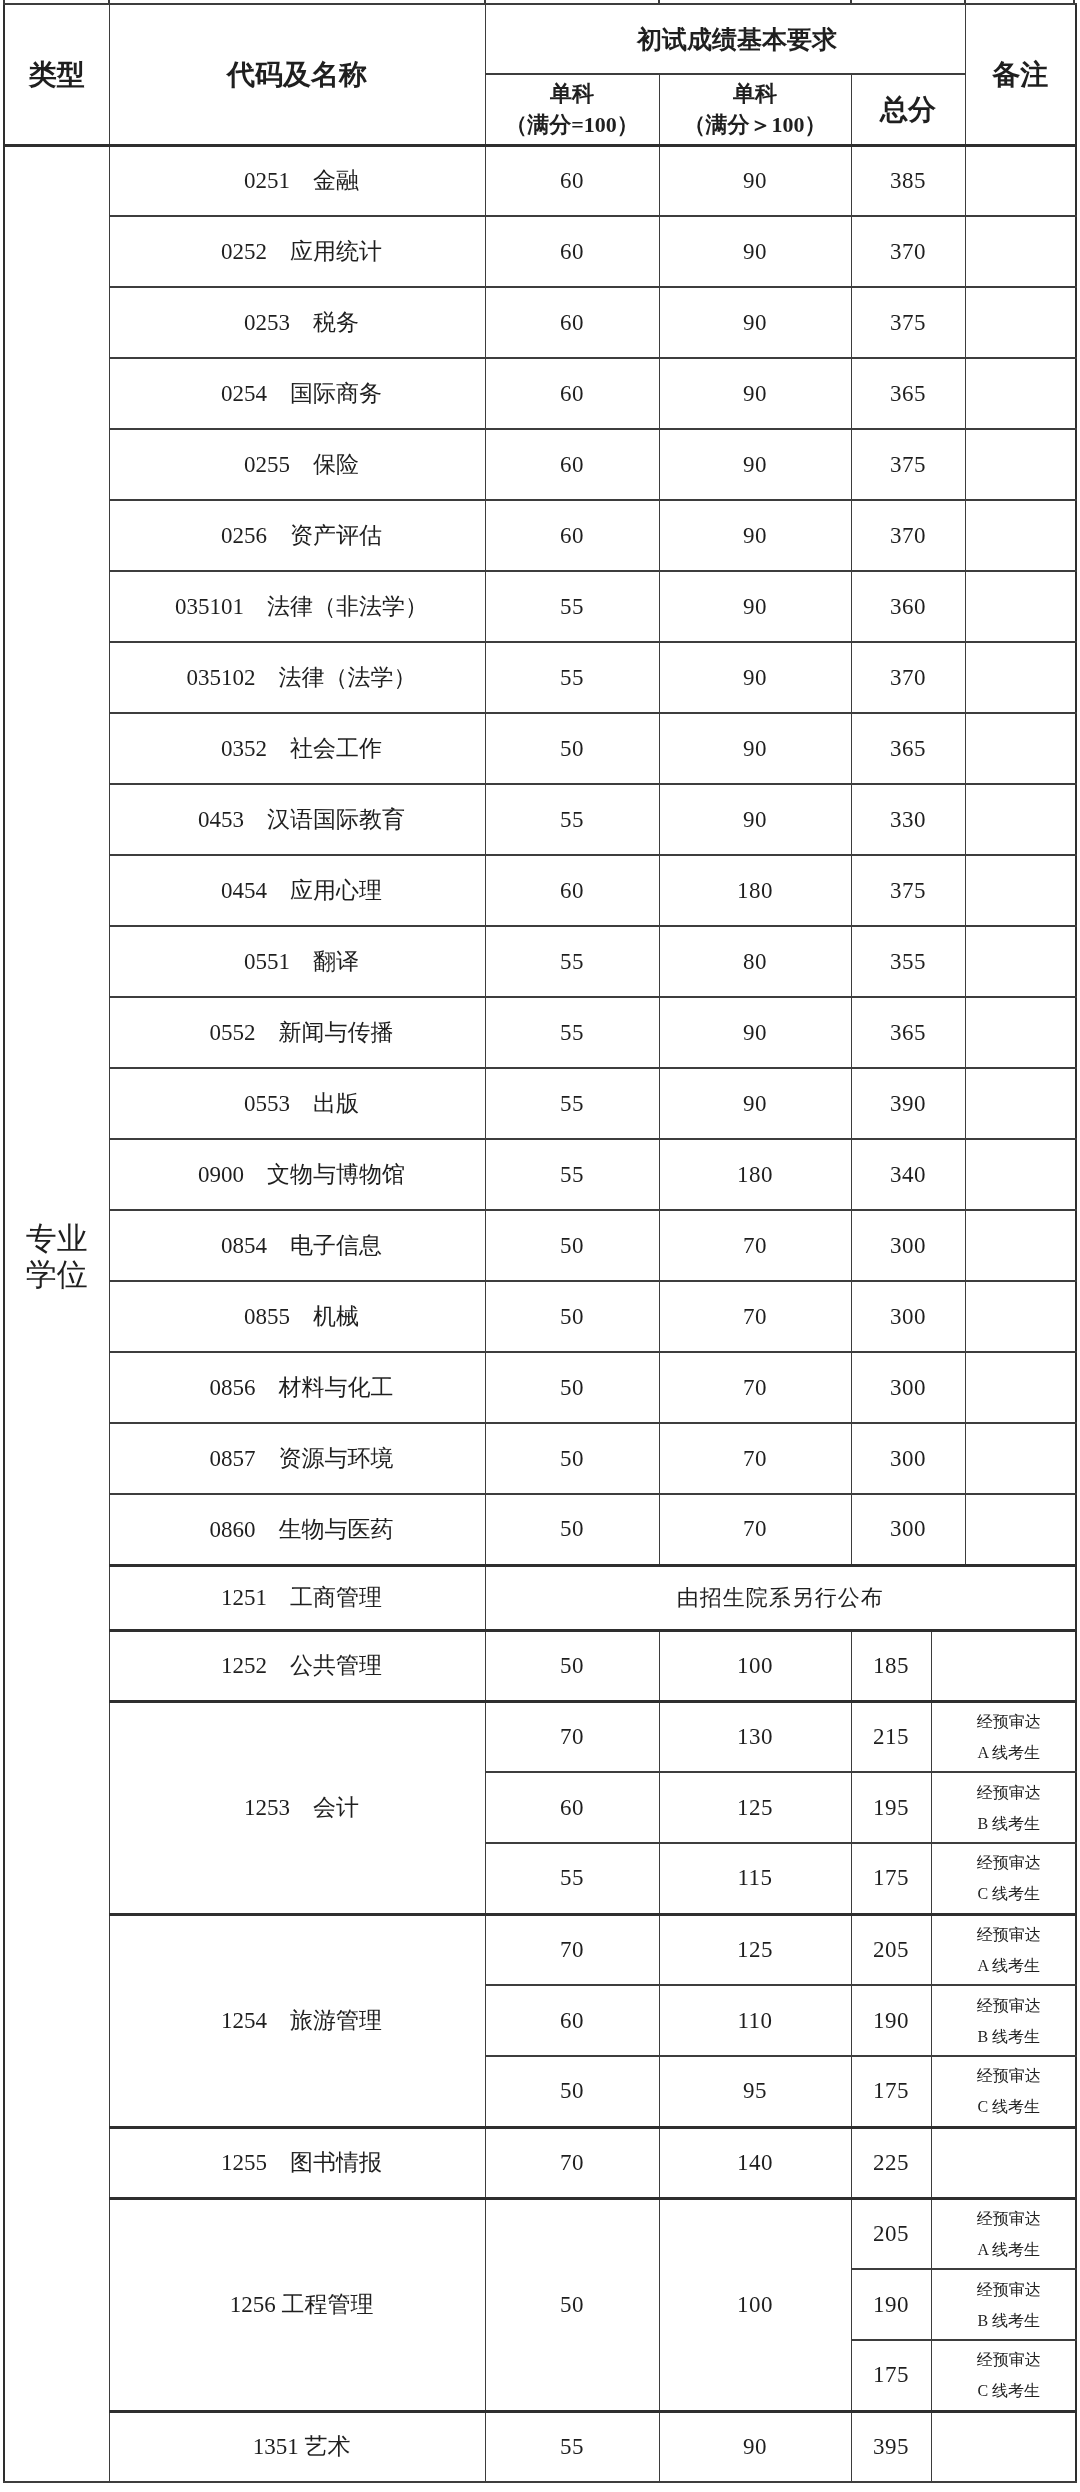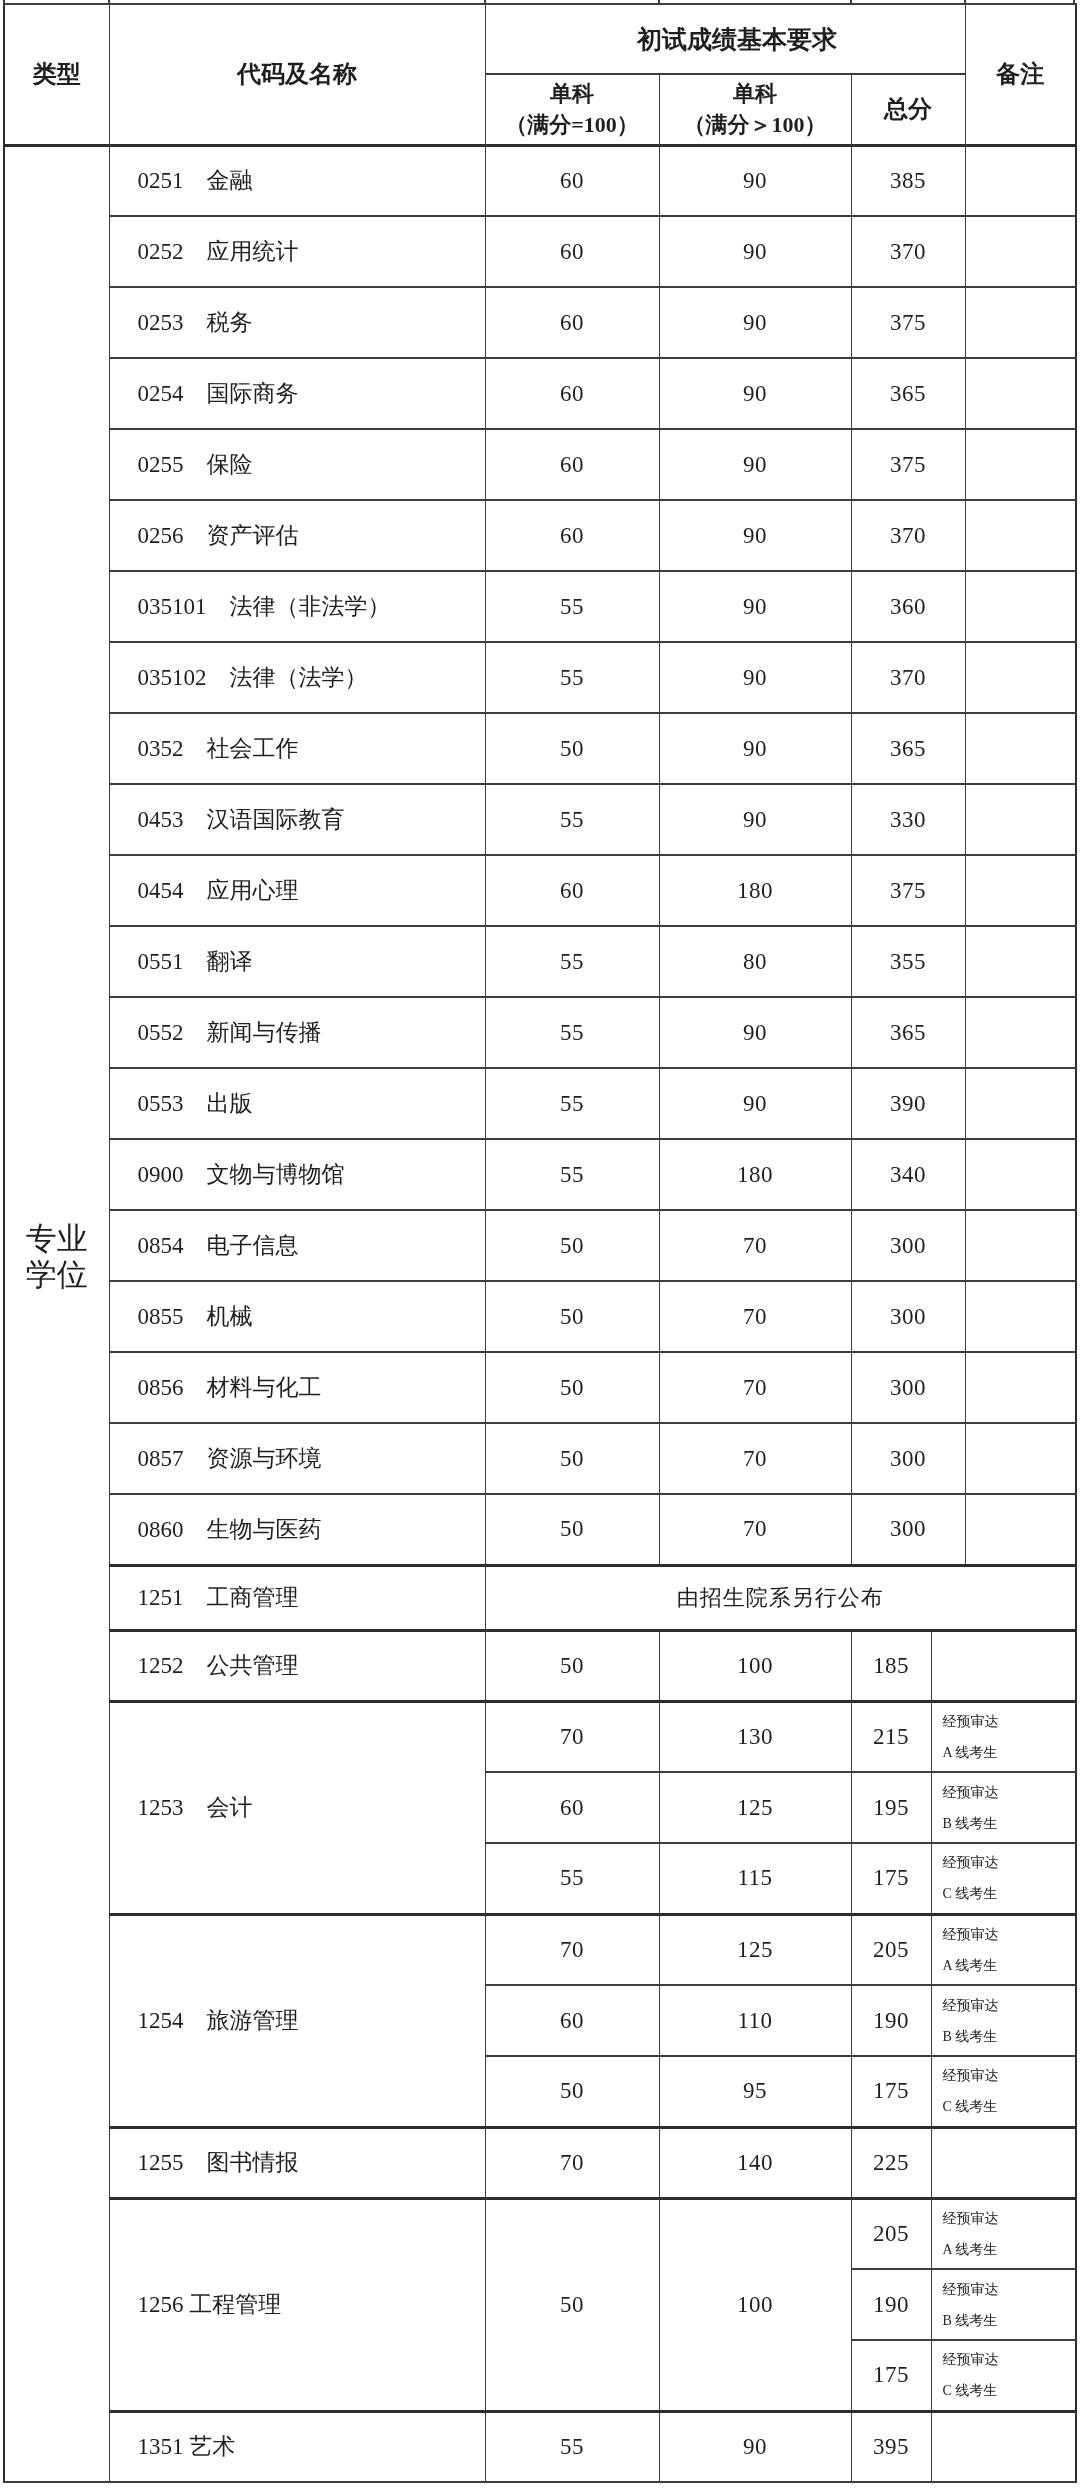--- a/index.html
+++ b/index.html
@@ -8,26 +8,26 @@
   .stub{position:absolute;top:0;width:2px;height:4px;background:#3d3d3d;}
   table.score{position:absolute;left:3px;top:3px;width:1072px;border-collapse:collapse;
         table-layout:fixed;border:2px solid #2e2e2e;}
   td{border-left:1px solid #3d3d3d;border-right:1px solid #3d3d3d;
      border-top:2px solid #3d3d3d;border-bottom:2px solid #3d3d3d;
      padding:0;vertical-align:middle;font-size:23px;}
   tr{height:71px;}
   tr.hrow1{height:70px;}
   tr.r1251{height:65px;}
   tr.sep > td{border-top:3px solid #2e2e2e;}
-  td.hc{font-weight:bold;text-align:center;font-size:24px;white-space:pre-line;line-height:31px;}
+  td.hc{font-weight:bold;text-align:center;font-size:28px;white-space:pre-line;line-height:31px;}
   td.group{font-size:25px;padding-left:24px;}
   td.sub{font-size:22px;}
-  td.lbl{text-align:left;padding-left:28px;white-space:pre;}
+  td.lbl{text-align:center;padding-left:9px;white-space:pre;}
   td.num{text-align:center;letter-spacing:0.5px;}
-  td.rmk{white-space:pre-line;font-size:14px;line-height:31px;padding-left:11px;}
+  td.rmk{text-align:center;white-space:pre-line;font-size:16px;line-height:31px;padding-left:11px;}
   td.notice{text-align:center;font-size:22px;letter-spacing:1px;}
   td.typecell{text-align:center;}
   td.typecell span{display:inline-block;white-space:pre-line;line-height:36px;font-size:31px;
         transform:translateY(-57px);}
 </style>
 </head>
 <body>
 
 <div class="page">
   <div class="stub" style="left:3px"></div>

